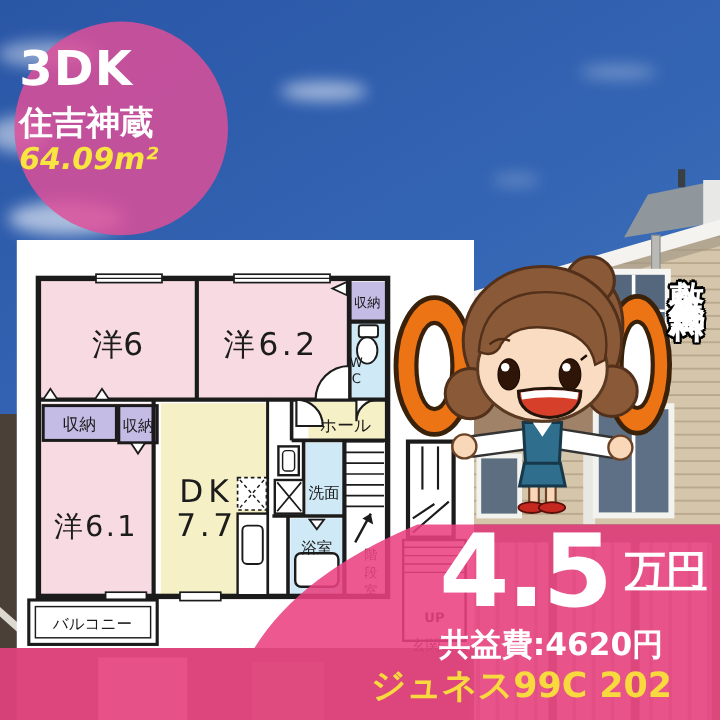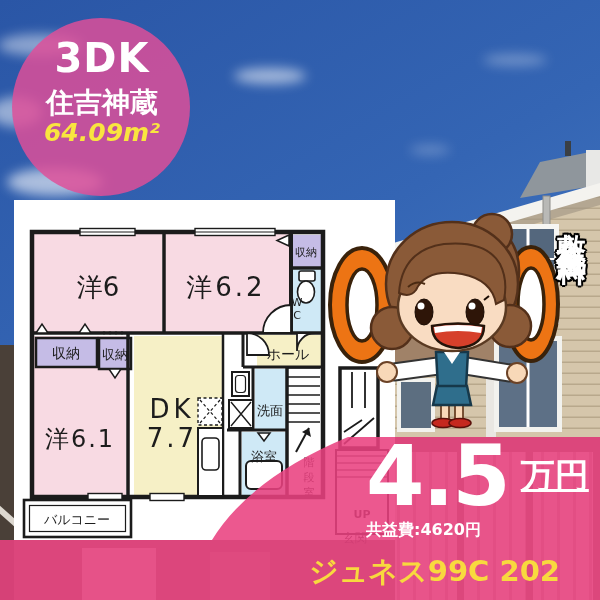--- a/index.html
+++ b/index.html
@@ -1,34 +1,34 @@
 <!DOCTYPE html>
 <html><head>
 <meta charset="utf-8">
 <style>
   html,body{margin:0;padding:0;background:#222;}
   .stage{position:relative;width:600px;height:600px;overflow:hidden;
          font-family:"DejaVu Sans","Liberation Sans",sans-serif;
          background:linear-gradient(150deg,#2a56a6 0%,#3465b4 45%,#4d82c8 100%);}
   .stage *{box-sizing:border-box;}
   svg{position:absolute;left:0;top:0;}
-  .badge-text{position:absolute;left:16px;top:36px;width:172px;text-align:center;color:#fff;line-height:1.12;}
+  .badge-text{position:absolute;left:16px;top:36px;width:172px;color:#fff;line-height:1.12;}
   .badge-line1{font-size:40px;font-weight:bold;letter-spacing:1px;}
   .badge-line2{font-size:28px;font-weight:bold;margin-top:6px;}
   .badge-line3{font-size:25px;font-weight:bold;color:#f9e53f;margin-top:1px;font-style:italic;}
   .v-promo{position:absolute;right:10px;top:210px;height:224px;width:38px;
            writing-mode:vertical-rl;text-orientation:upright;
            font-size:30px;font-weight:bold;color:#fff;letter-spacing:4px;line-height:38px;
            text-shadow:2px 0 0 #000,-2px 0 0 #000,0 2px 0 #000,0 -2px 0 #000,
                        1.5px 1.5px 0 #000,-1.5px 1.5px 0 #000,1.5px -1.5px 0 #000,-1.5px -1.5px 0 #000;}
   .price-block{position:absolute;left:366px;top:434px;width:228px;color:#fff;}
   .price-row{display:flex;align-items:center;gap:12px;}
   .price-big{font-size:84px;font-weight:bold;line-height:1.0;letter-spacing:-2px;}
   .price-unit{font-size:34px;font-weight:bold;text-decoration:underline;}
-  .price-fee{font-size:16px;font-weight:bold;margin-top:2px;letter-spacing:0px;}
+  .price-fee{font-size:26px;font-weight:bold;margin-top:2px;letter-spacing:0px;}
   .footer-name{position:absolute;left:0;top:552px;width:560px;text-align:right;
                font-size:29px;font-weight:bold;color:#f8d93e;}
   .plan-text{fill:#1c1c1c;}
 </style>
 </head>
 <body>
 
 <div class="stage">
 
   <svg width="600" height="600" viewBox="0 0 600 600">

